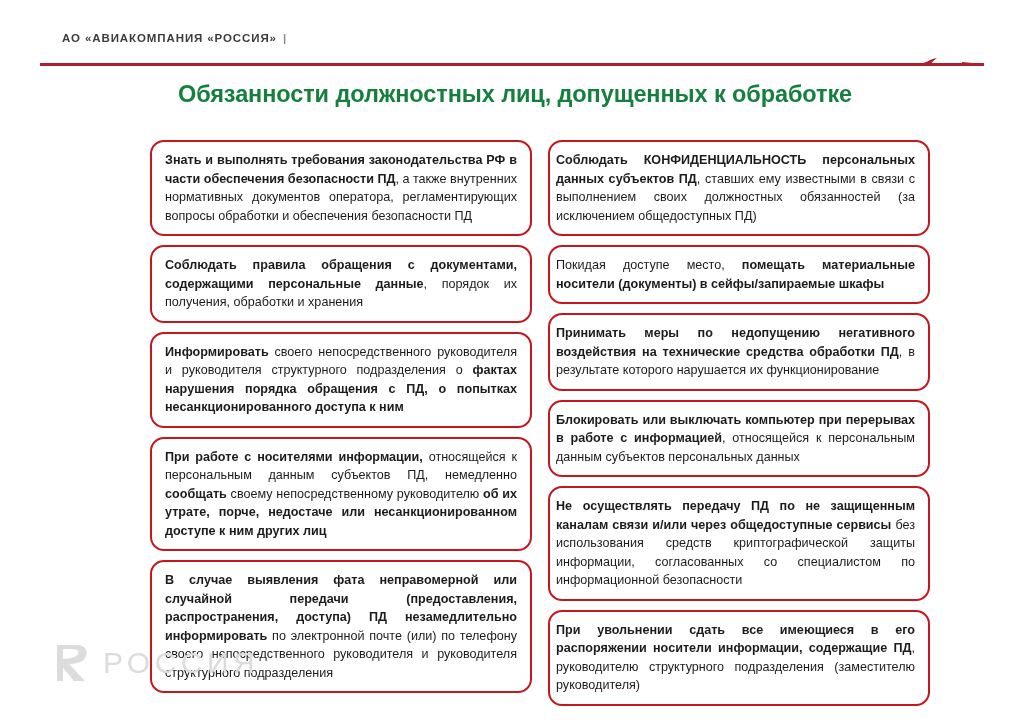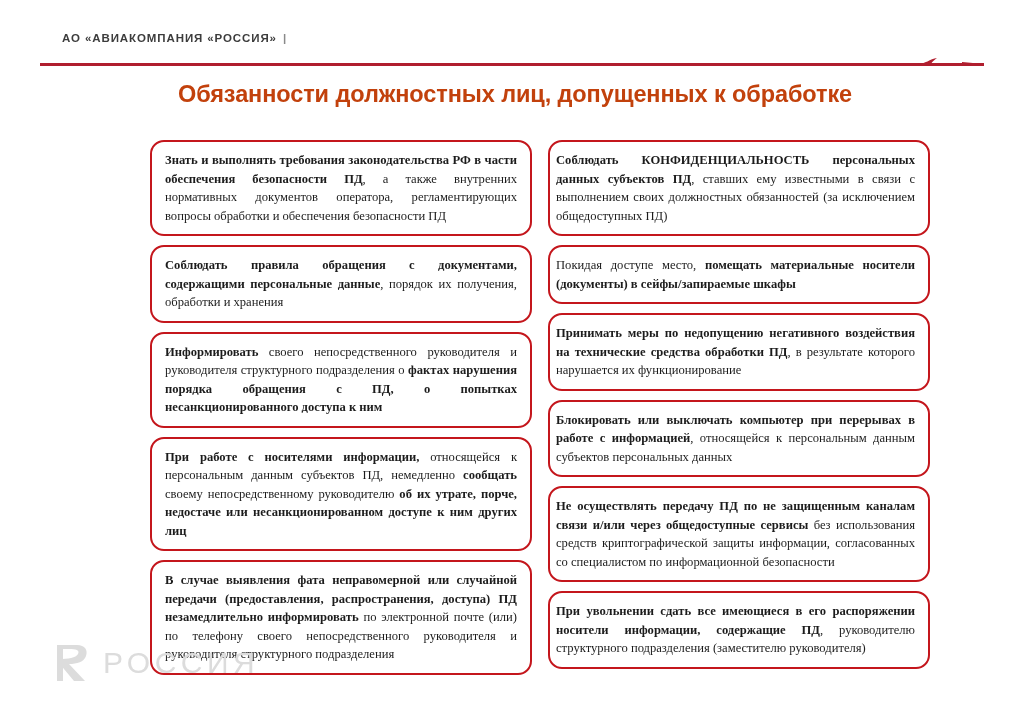--- a/index.html
+++ b/index.html
@@ -63,40 +63,39 @@
     pointer-events: none;
   }
 
   
   .title {
     position: absolute;
     left: 120px;
     top: 79px;
     width: 790px;
     text-align: center;
-    color: #c2410c;
+    color: #15803d;
     font-size: 23.5px;
     font-weight: bold;
     line-height: 1.32;
     letter-spacing: -0.1px;
   }
 
   
   .columns {
     position: absolute;
     left: 0;
     top: 0;
     width: 1024px;
     height: 723px;
   }
   .col {
     position: absolute;
     top: 140px;
     width: 382px;
-    font-family: Liberation Serif, serif;
   }
   .col-left  { left: 150px; }
   .col-right { left: 548px; }
 
   .box {
     box-sizing: border-box;
     border: 2px solid #c4161c;
     border-radius: 14px;
     background: #ffffff;
     padding: 9px 13px 9px 13px;

